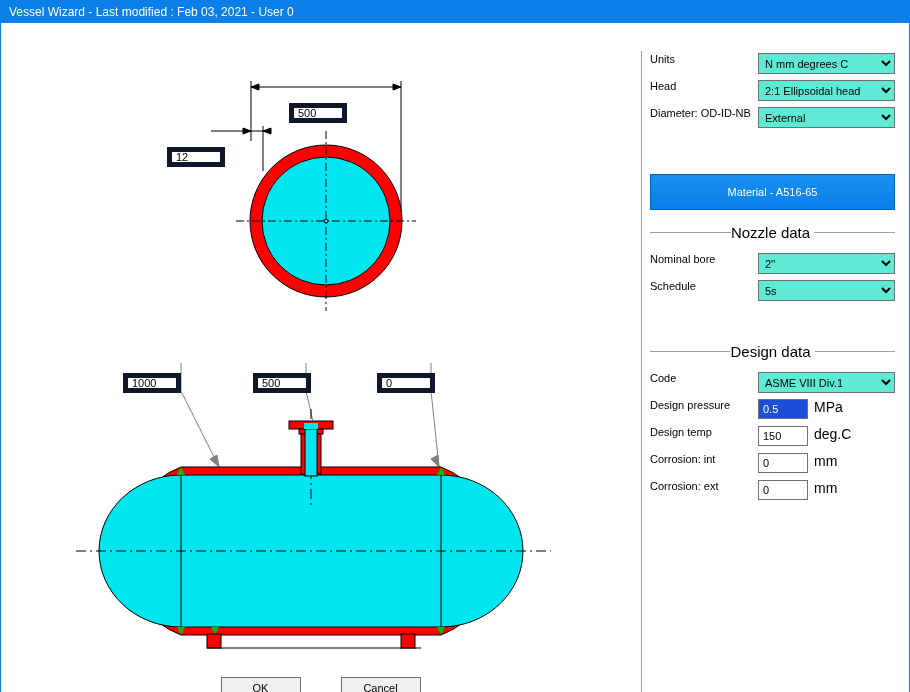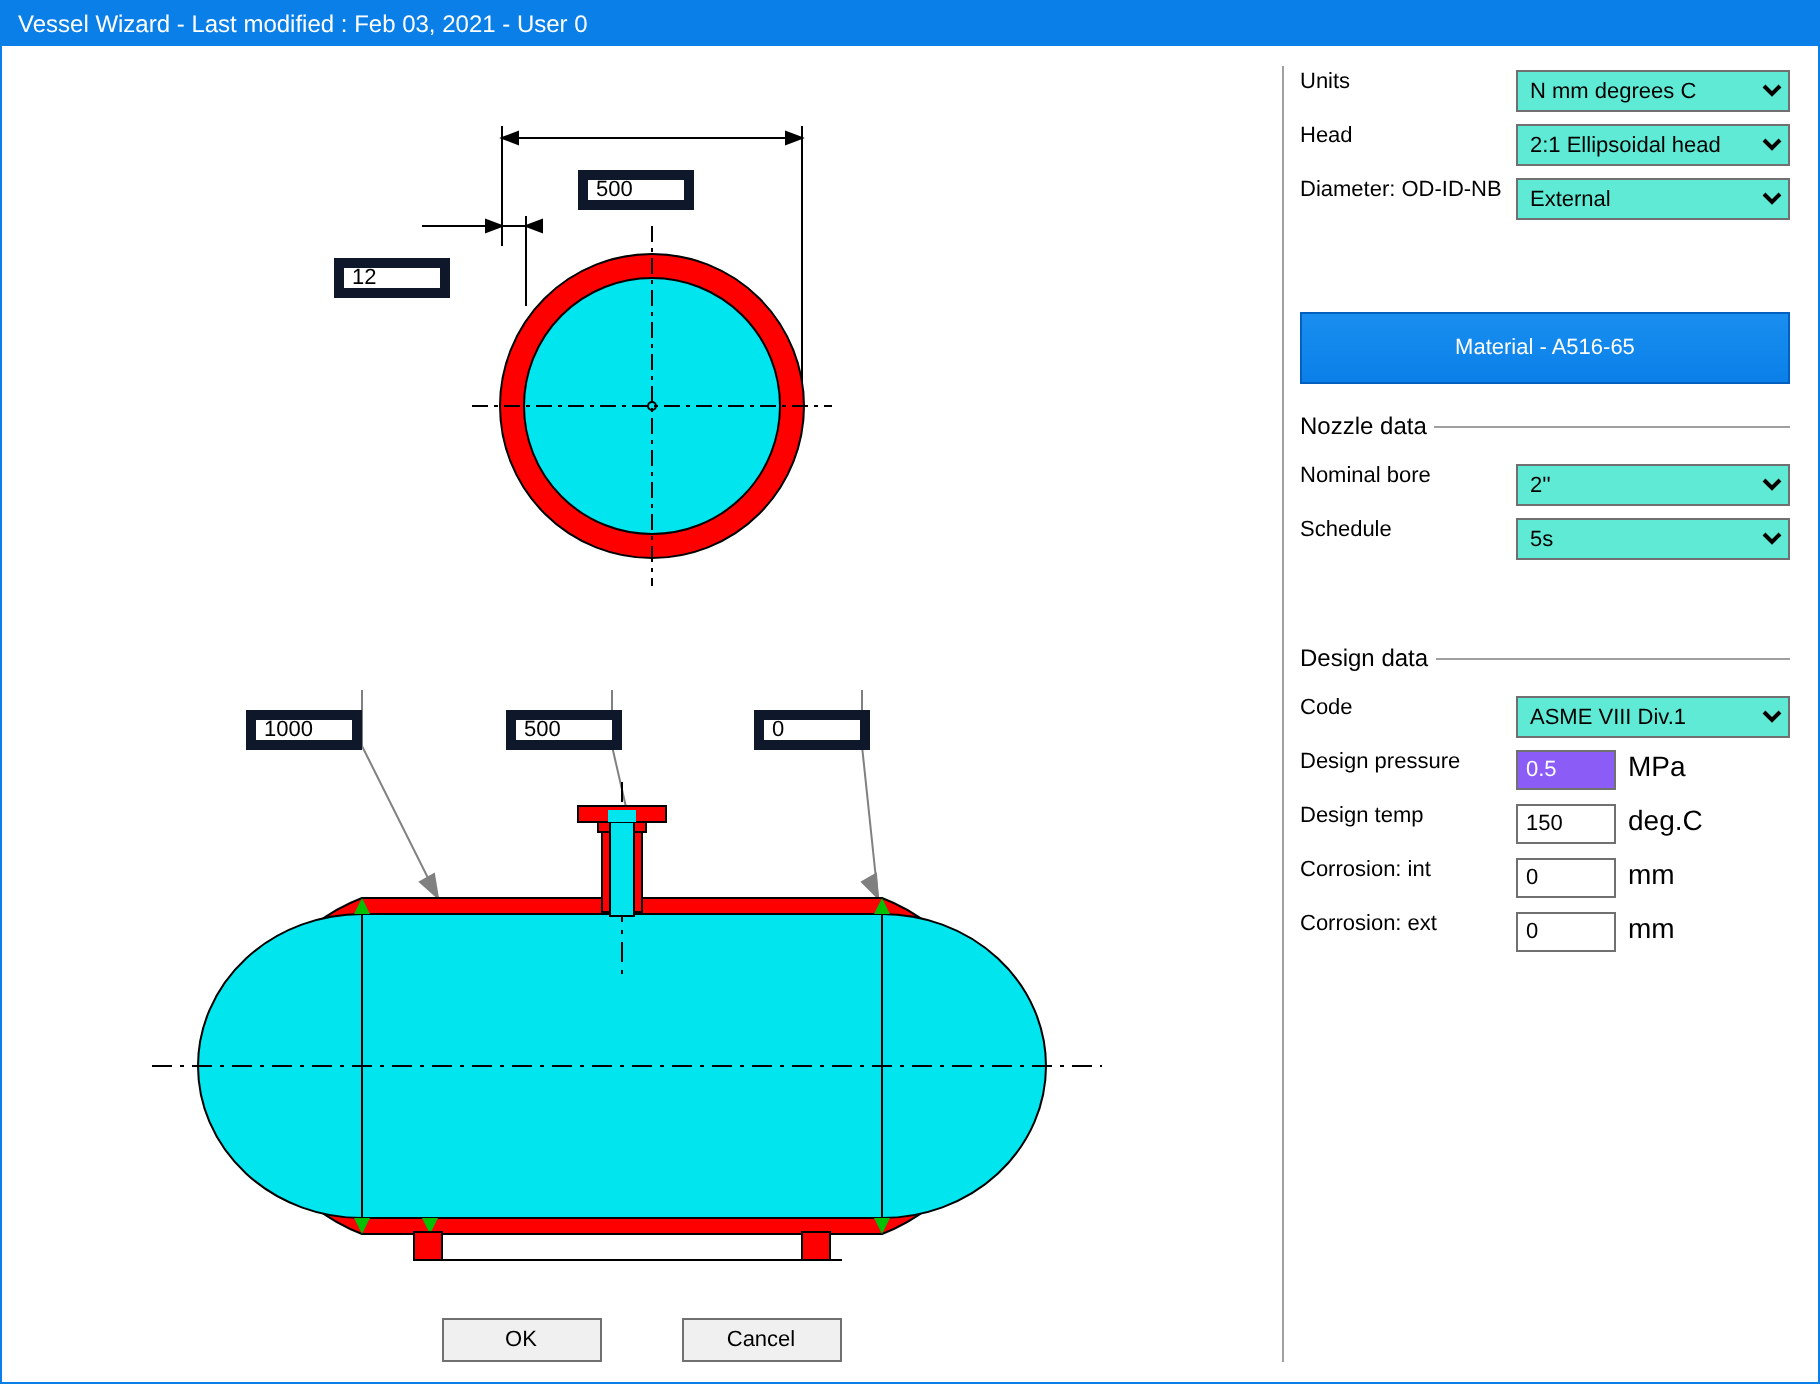--- a/index.html
+++ b/index.html
@@ -9,20 +9,21 @@
     font-size: 11px;
     background: #fff;
     color: #000;
   }
   .window {
     width: 910px;
     height: 692px;
     border: 1px solid #0a7fe8;
     display: flex;
     flex-direction: column;
+    gap: 18px;
   }
   .titlebar {
     background: #0a7fe8;
     color: #fff;
     height: 22px;
     line-height: 22px;
     padding: 0 8px;
     font-size: 12px;
   }
   .content {
@@ -111,27 +112,28 @@
     cursor: pointer;
     margin: 40px 0 14px 0;
   }
   fieldset {
     border: 1px solid #a0a0a0;
     border-width: 1px 0 0 0;
     margin: 0 0 12px 0;
     padding: 12px 0 0 0;
   }
   legend {
-    font-size: 12px;
+    font-size: 15px;
     padding: 0 4px 0 0;
     color: #000;
+    text-align: center;
   }
   .spacer { height: 24px; }
   svg { position: absolute; left: 0; top: 0; }
-  .selected-blue { background: #8b5cf6; color: #fff; }
+  .selected-blue { background: #1d4ed8; color: #fff; }
 </style>
 </head>
 <body>
 
 <div class="window">
   <div class="titlebar">
     <span>Vessel Wizard - Last modified : Feb 03, 2021 - User 0</span>
   </div>
   <div class="content">
     <div class="left">

